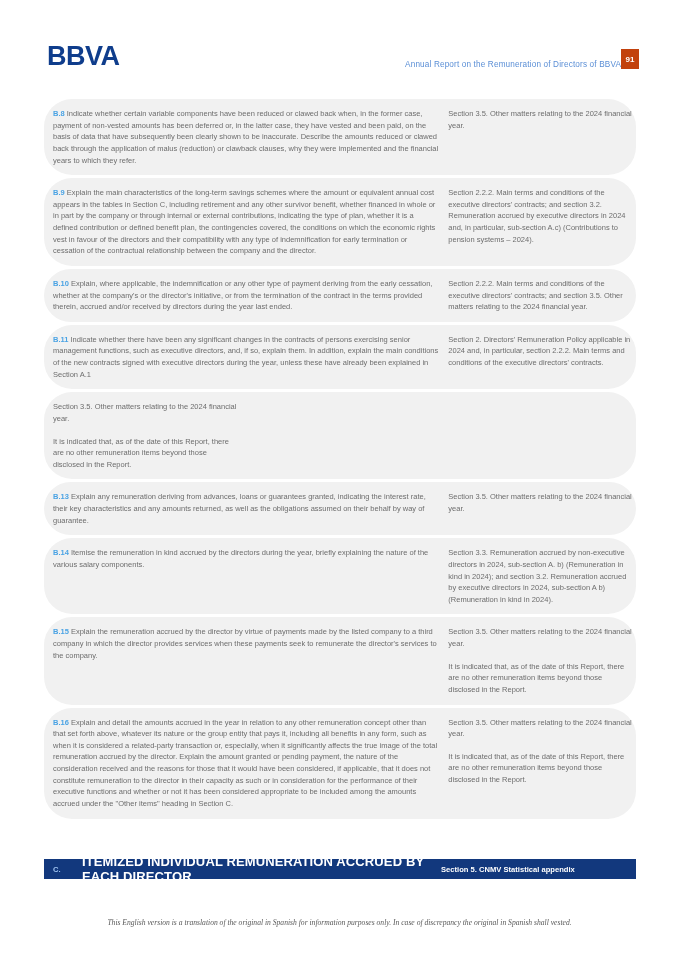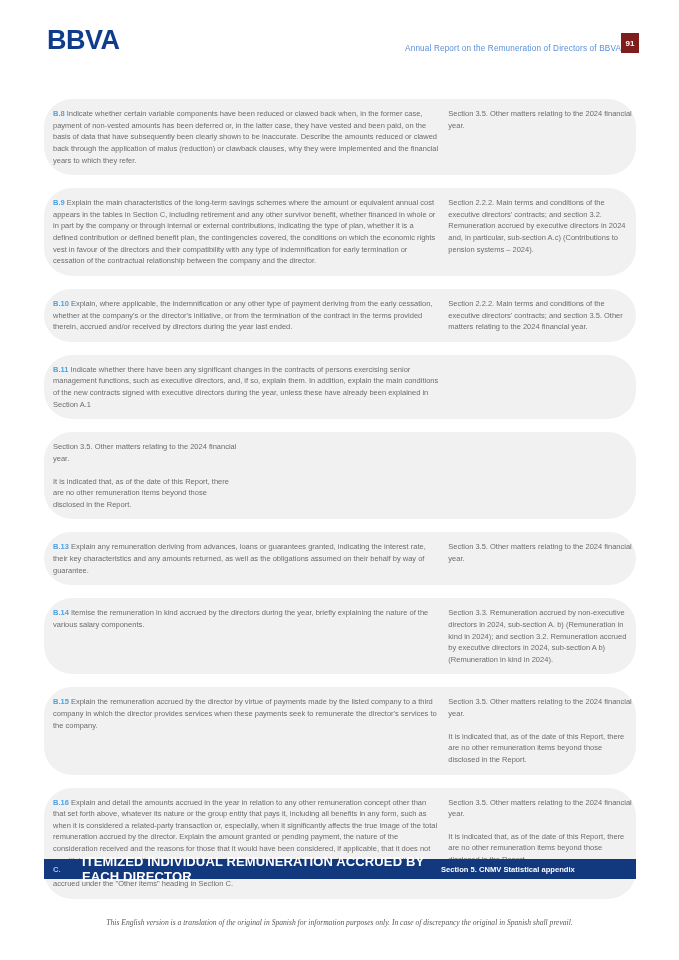--- a/index.html
+++ b/index.html
@@ -11,21 +11,21 @@
     width: 679px;
     height: 960px;
     font-family: "Liberation Sans", sans-serif;
     position: relative;
     overflow: hidden;
   }
 
   
   .page-header {
     position: absolute;
-    top: 0;
+    top: 16px;
     left: 0;
     width: 679px;
     height: 86px;
   }
   .brand-logo {
     position: absolute;
     left: 47px;
     top: 27px;
     font-size: 27px;
     font-weight: 700;
@@ -43,40 +43,40 @@
   }
   .header-title {
     font-size: 8.2px;
     color: #5b8fd6;
     letter-spacing: 0.15px;
     white-space: nowrap;
   }
   .page-badge {
     width: 18px;
     height: 20px;
-    background: #7f1d1d;
+    background: #c2410c;
     color: #ffffff;
     font-size: 8px;
     font-weight: 700;
     display: flex;
     align-items: center;
     justify-content: center;
   }
 
   
   .qa-table {
     position: absolute;
     left: 44px;
     top: 99px;
     width: 592px;
   }
   .qa-row {
     display: flex;
     background: #f1f1f1;
-    margin-bottom: 13px;
+    margin-bottom: 3px;
     padding: 9px 2px 9px 9px;
     box-sizing: border-box;
     border-radius: 28px;
   }
   .qa-question {
     width: 396px;
     padding-right: 10px;
     box-sizing: border-box;
   }
   .qa-answer {
@@ -179,20 +179,23 @@
         <p class="qa-text"><span class="qa-label">B.10 </span>Explain, where applicable, the indemnification or any other type of payment deriving from the early cessation, whether at the company's or the director's initiative, or from the termination of the contract in the terms provided therein, accrued and/or received by directors during the year last ended.</p>
       </div>
       <div class="qa-answer">
         <p class="qa-para">Section 2.2.2. Main terms and conditions of the executive directors' contracts; and section 3.5. Other matters relating to the 2024 financial year.</p>
       </div>
     </div>
     <div class="qa-row">
       <div class="qa-question">
         <p class="qa-text"><span class="qa-label">B.11 </span>Indicate whether there have been any significant changes in the contracts of persons exercising senior management functions, such as executive directors, and, if so, explain them. In addition, explain the main conditions of the new contracts signed with executive directors during the year, unless these have already been explained in Section A.1</p>
       </div>
+      <div class="qa-answer">
+        <p class="qa-para">Section 2. Directors' Remuneration Policy applicable in 2024 and, in particular, section 2.2.2. Main terms and conditions of the executive directors' contracts.</p>
+      </div>
     </div>
     <div class="qa-row">
       <div class="qa-answer">
         <p class="qa-para">Section 3.5. Other matters relating to the 2024 financial year.</p>
         <p class="qa-para">It is indicated that, as of the date of this Report, there are no other remuneration items beyond those disclosed in the Report.</p>
       </div>
     </div>
     <div class="qa-row">
       <div class="qa-question">
         <p class="qa-text"><span class="qa-label">B.13 </span>Explain any remuneration deriving from advances, loans or guarantees granted, indicating the interest rate, their key characteristics and any amounts returned, as well as the obligations assumed on their behalf by way of guarantee.</p>
@@ -229,14 +232,14 @@
     </div>
   </div>
 
 <div class="section-bar">
   <div class="section-letter">C.</div>
   <div class="section-title">ITEMIZED INDIVIDUAL REMUNERATION ACCRUED BY EACH DIRECTOR</div>
   <div class="section-ref">Section 5. CNMV Statistical appendix</div>
 </div>
 
 <div class="page-footer">
-  <span class="footer-note">This English version is a translation of the original in Spanish for information purposes only. In case of discrepancy the original in Spanish shall prevail.</span>
+  <span class="footer-note">This English version is a translation of the original in Spanish for information purposes only. In case of discrepancy the original in Spanish shall vested.</span>
 </div>
 
 </body></html>

